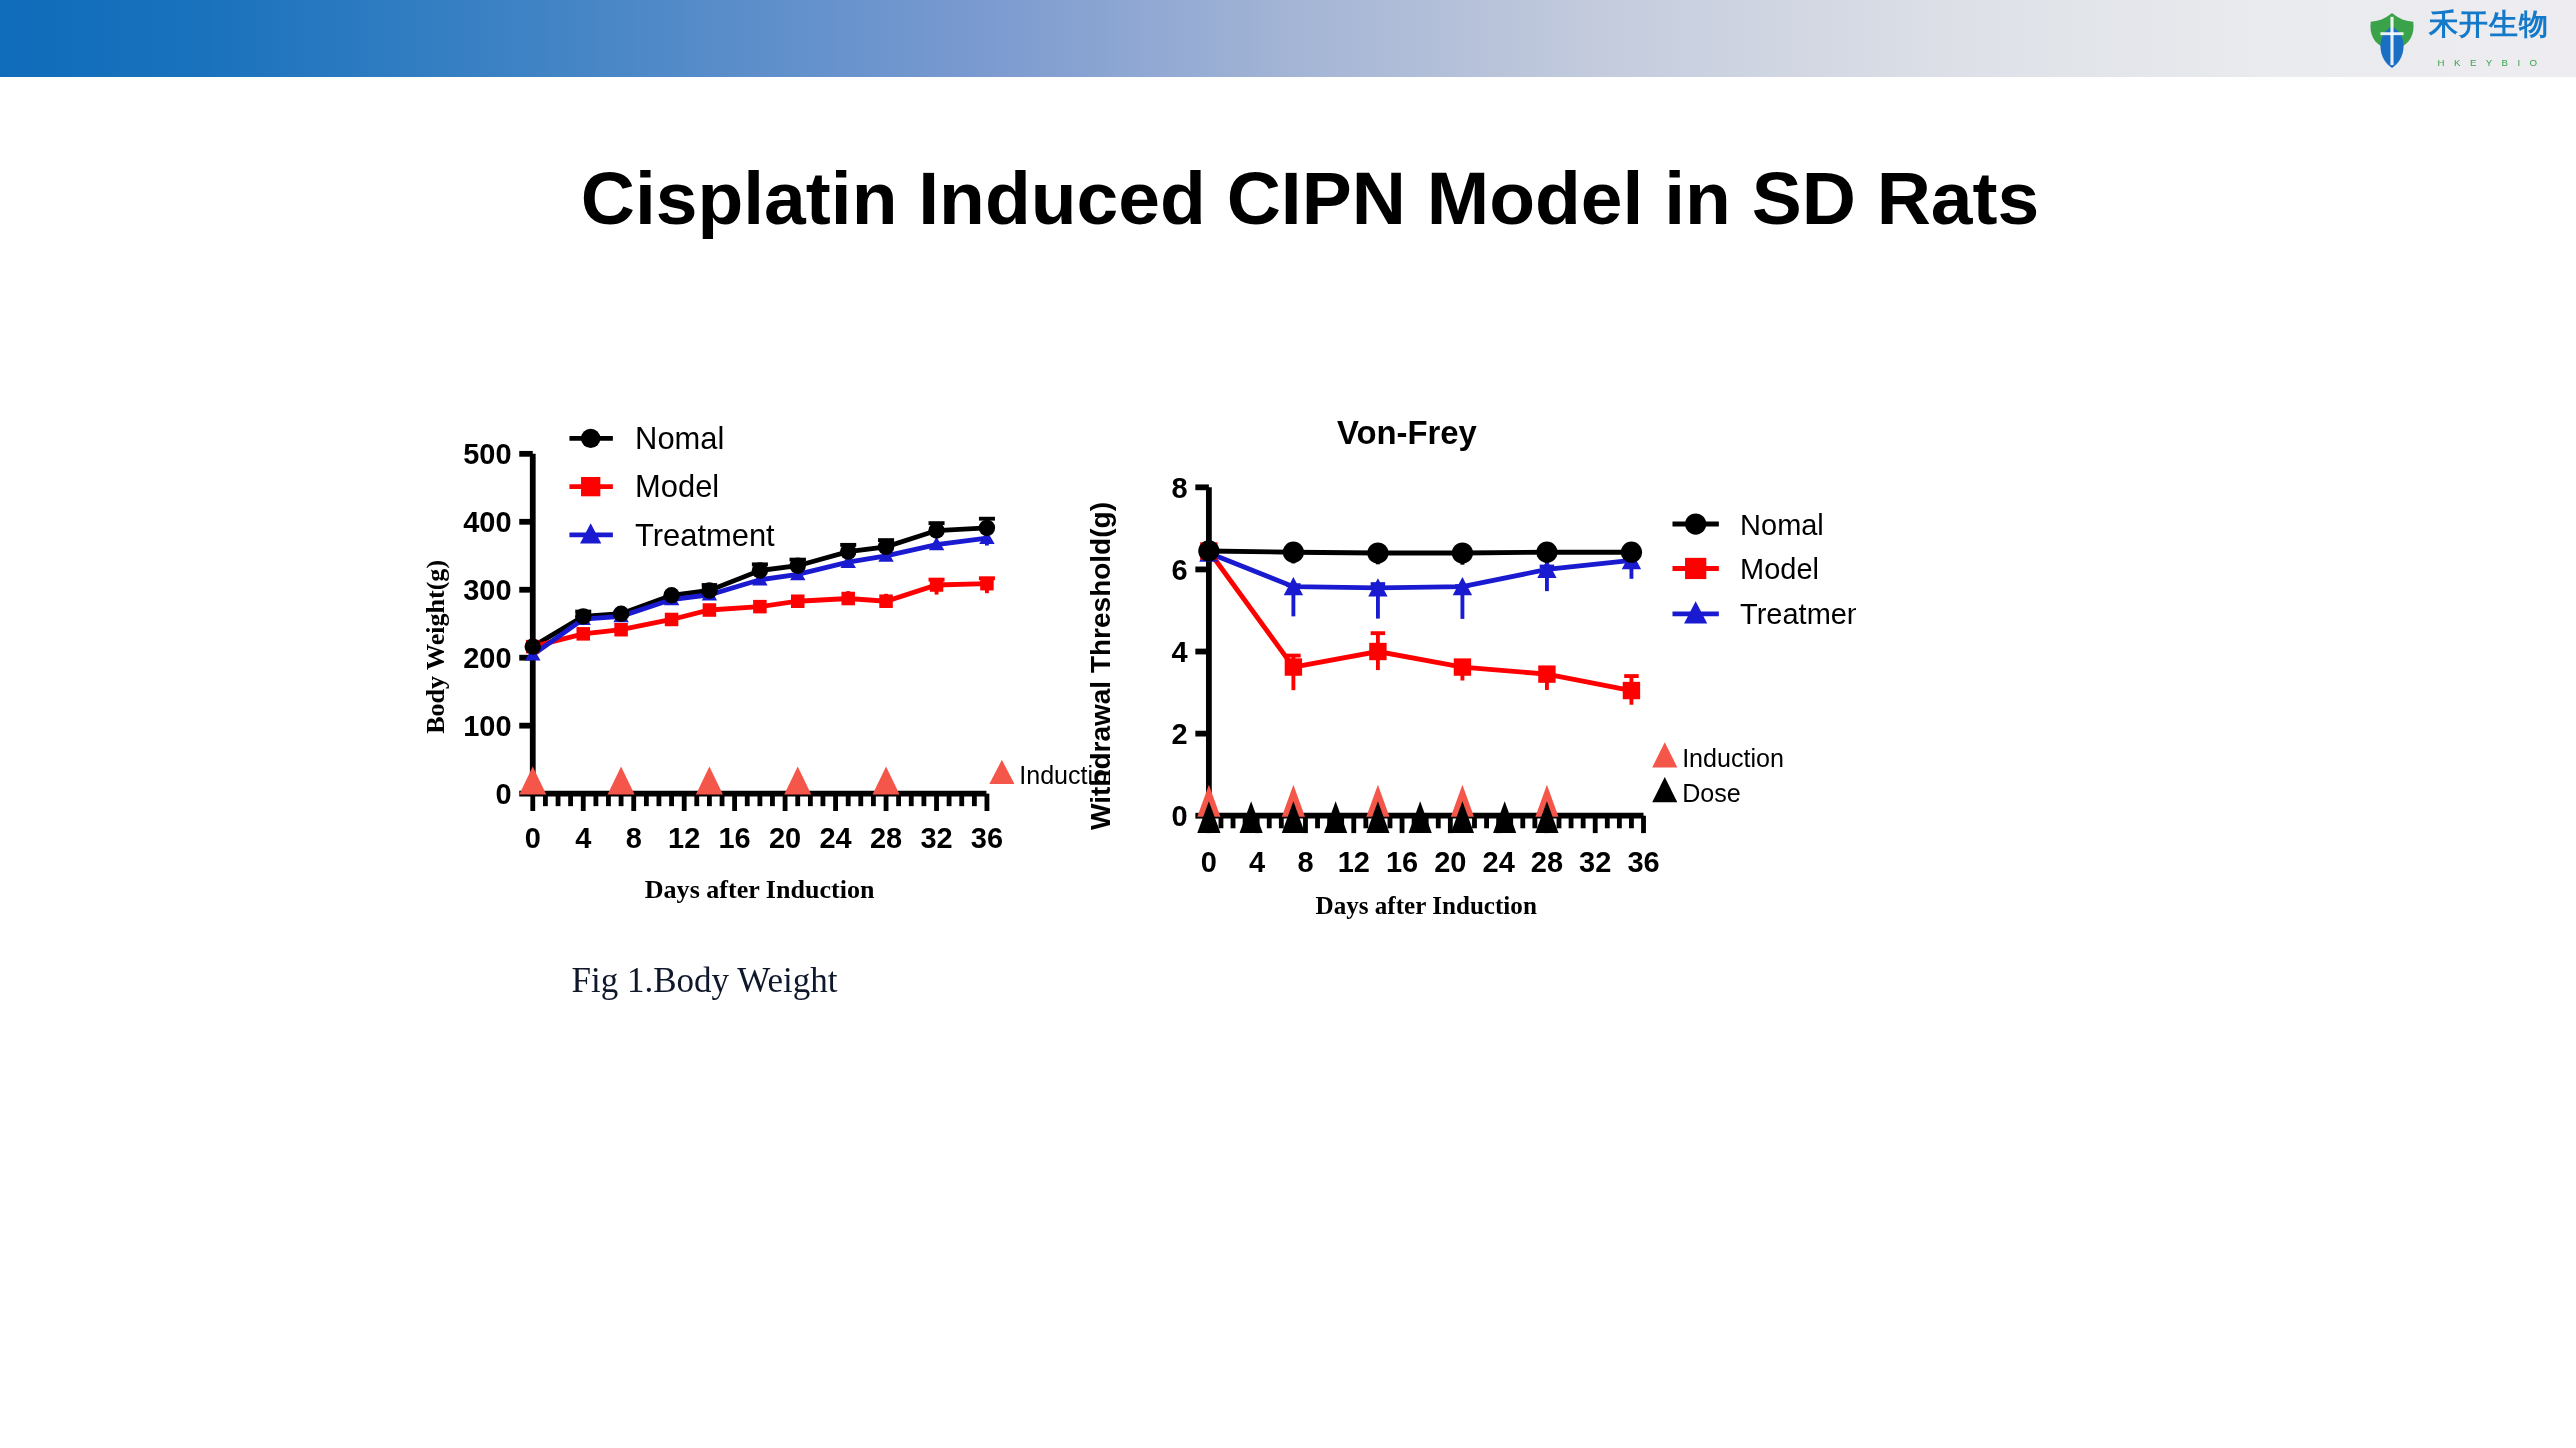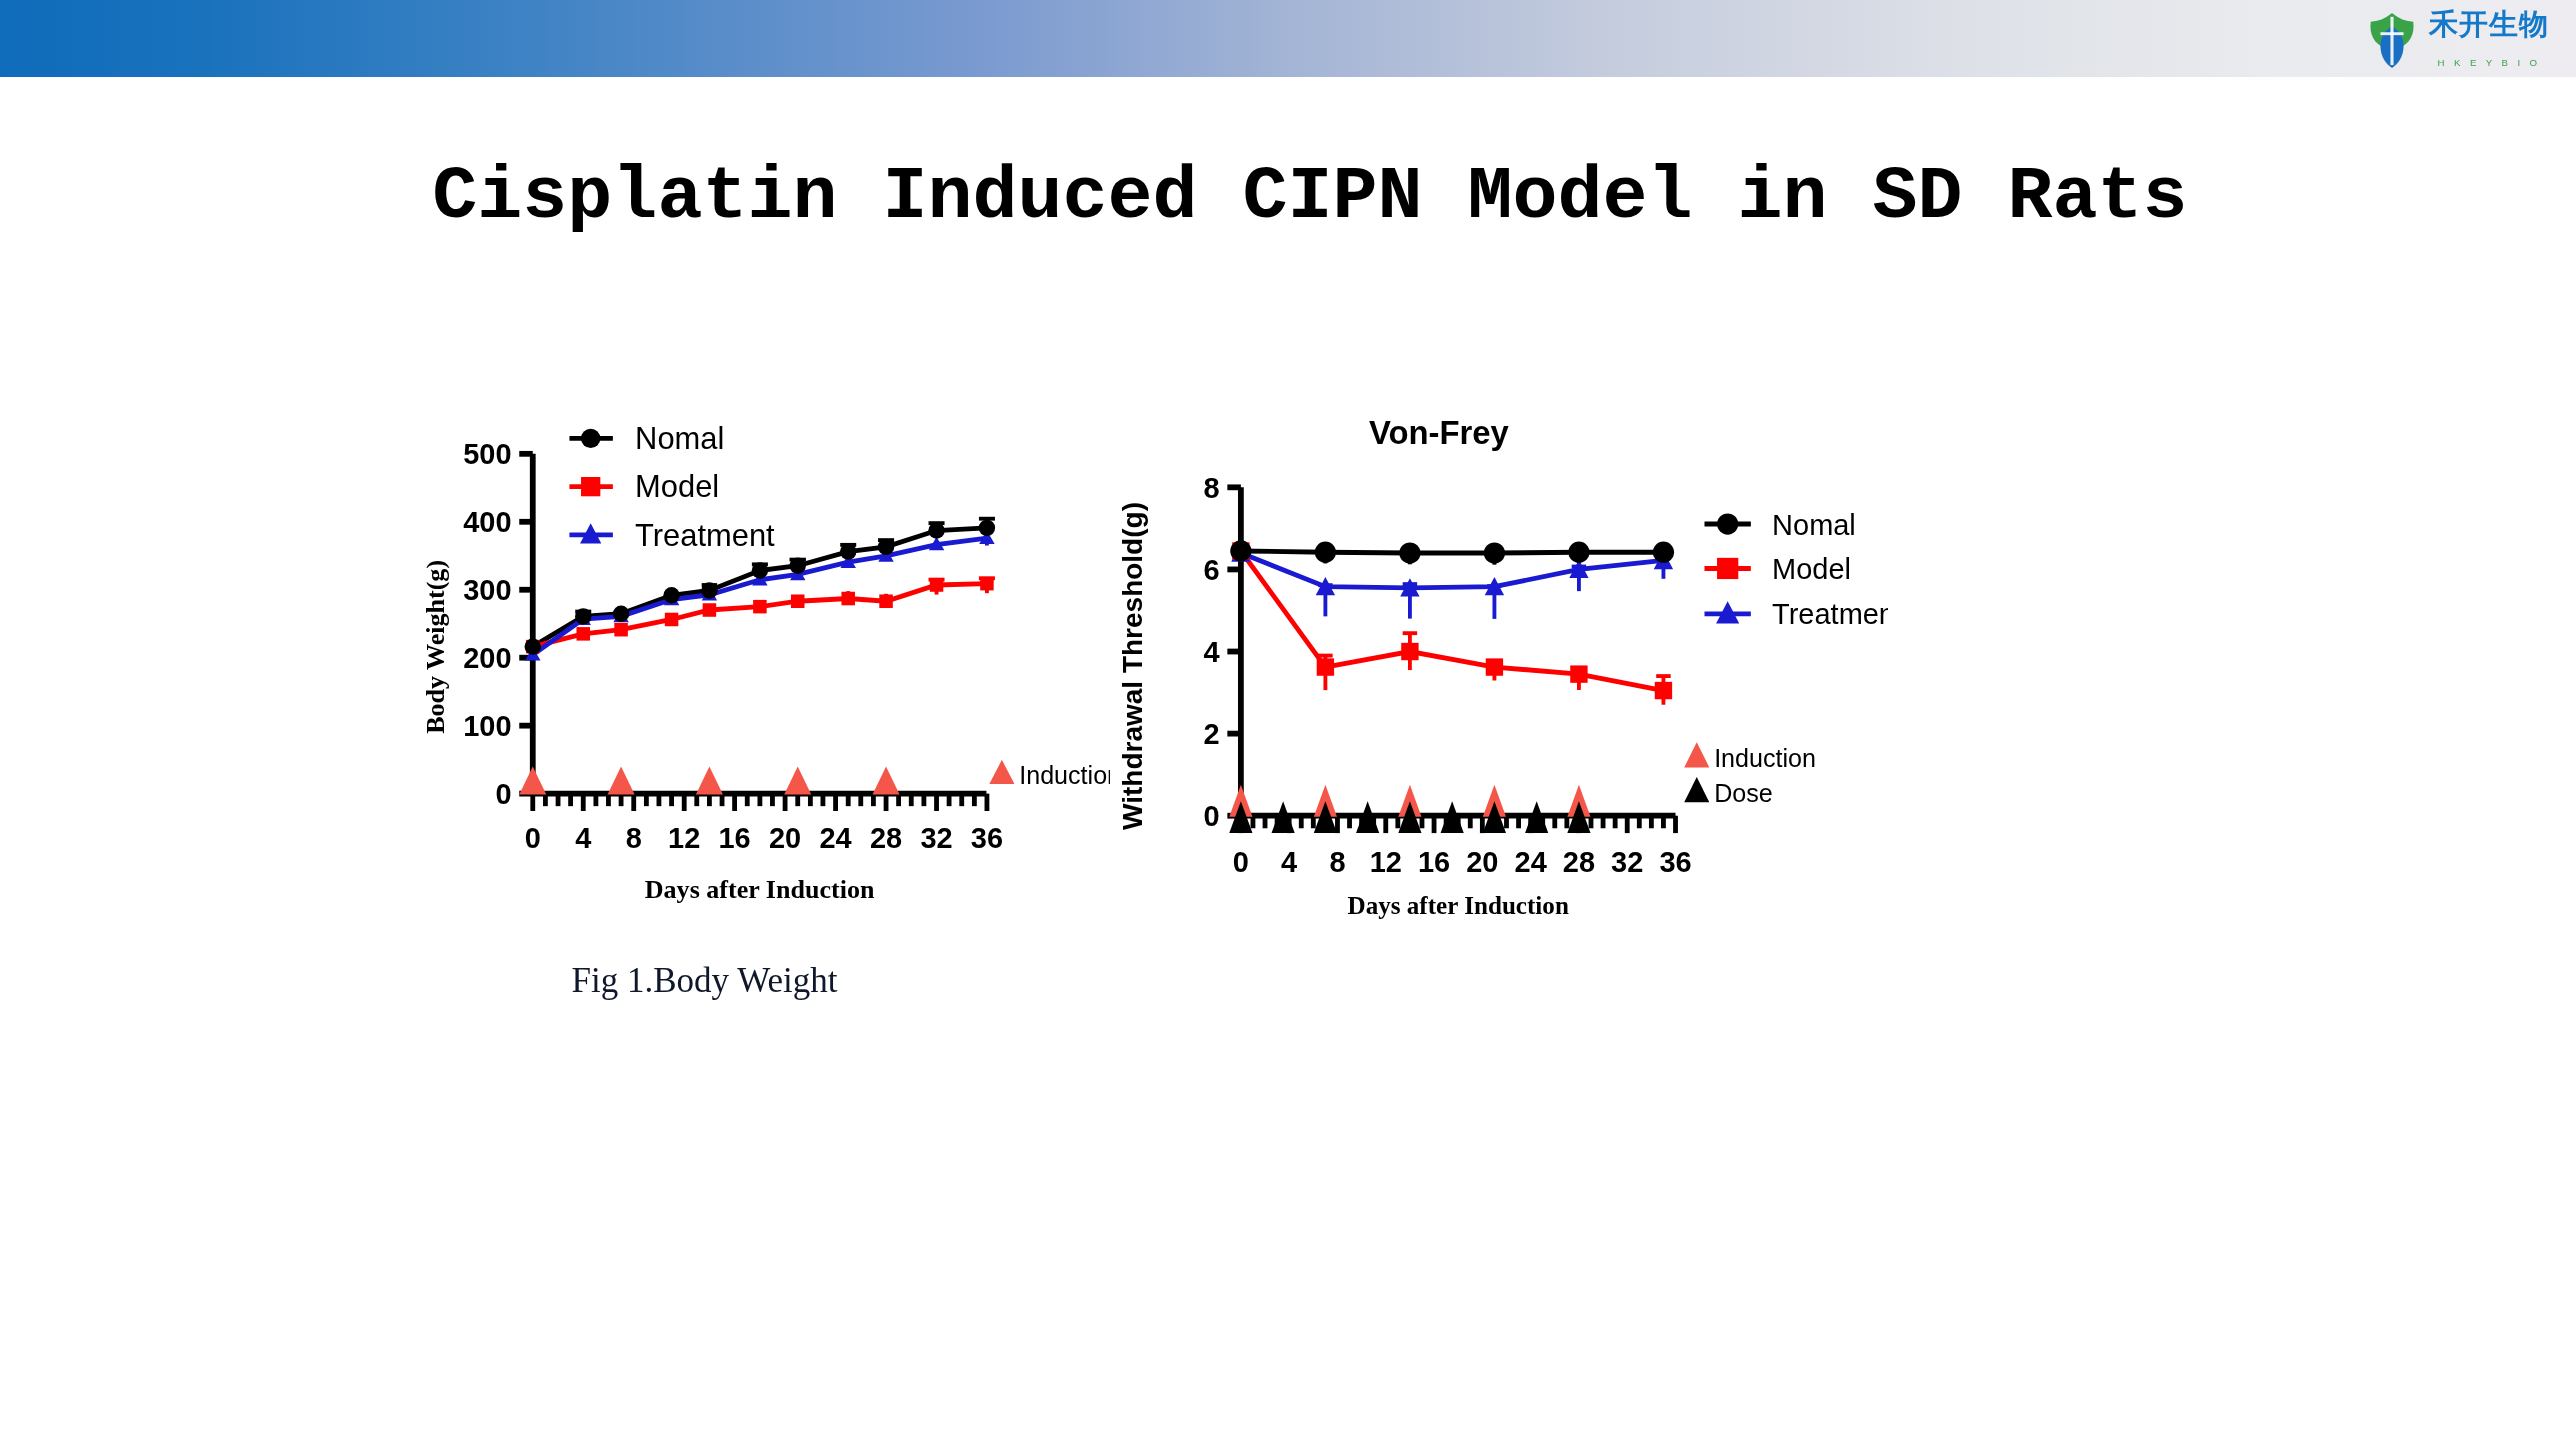--- a/index.html
+++ b/index.html
@@ -31,30 +31,30 @@
   }
   #logo-en {
     font-size:9.7px; color:#3aa34a; letter-spacing:3.4px; margin-top:19px;
     font-family:"Liberation Sans", sans-serif;
   }
 
   
   #page-title {
     position:absolute; left:0; top:155px; width:2576px;
     text-align:center;
-    font-family:Liberation Mono, monospace;
+    font-family:Liberation Sans, sans-serif;
     font-weight:bold; font-size:75px; color:#000;
     letter-spacing:0px;
     padding-left:44px;
   }
 
   
   .figure-block { position:absolute; }
   #figure1 { left:415px; top:415px; width:695px; height:599px; }
-  #figure2 { left:1096px; top:410px; width:792px; height:599px; }
+  #figure2 { left:1064px; top:410px; width:792px; height:599px; }
 
   .plot-svg { display:block; }
 
   .fig-caption {
     position:absolute; width:100%; text-align:center;
     font-family:"Liberation Serif", serif;
     font-size:35px; color:#0f172a;
   }
   #figure1 .fig-caption { top:546px; left:-58px; }
   #figure2 .fig-caption { top:541px; left:-9.7px; }

